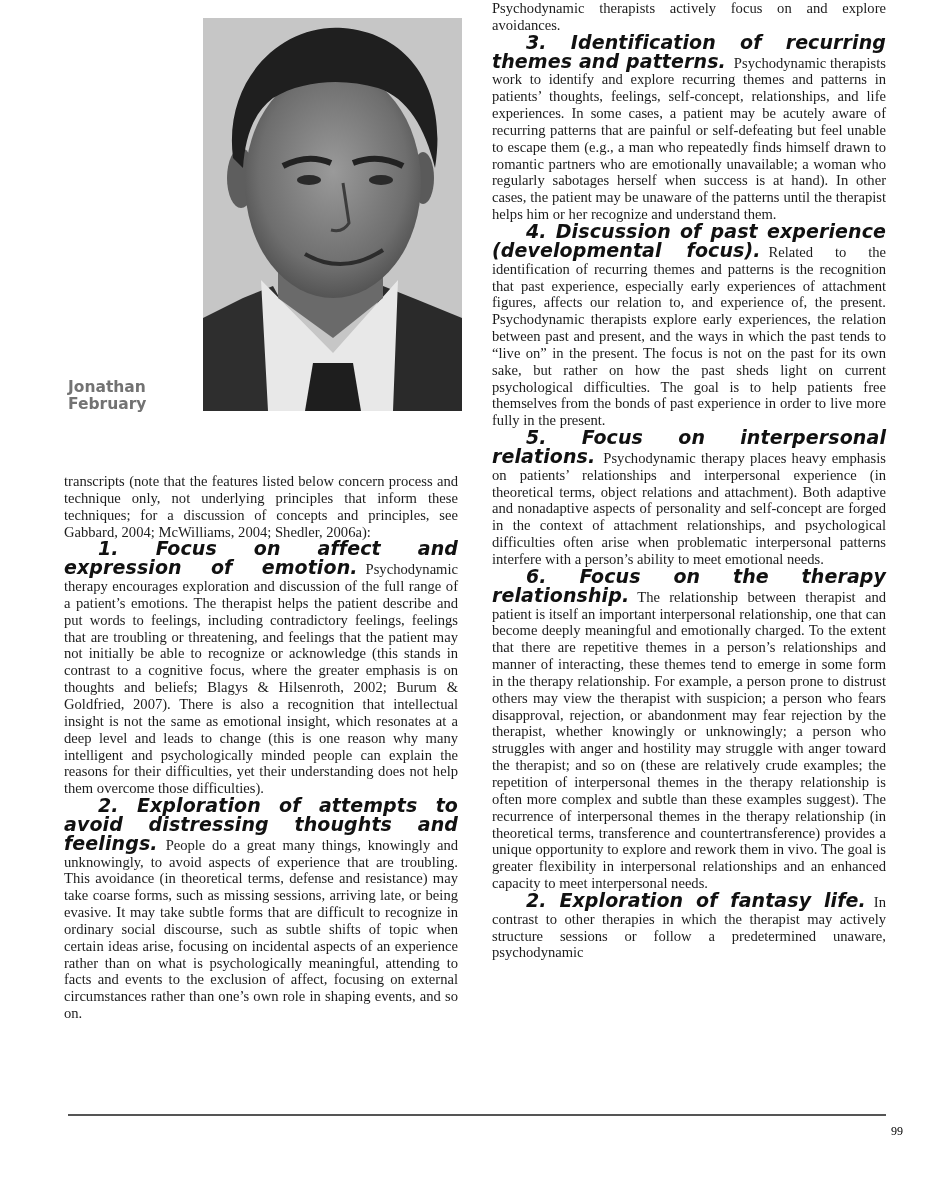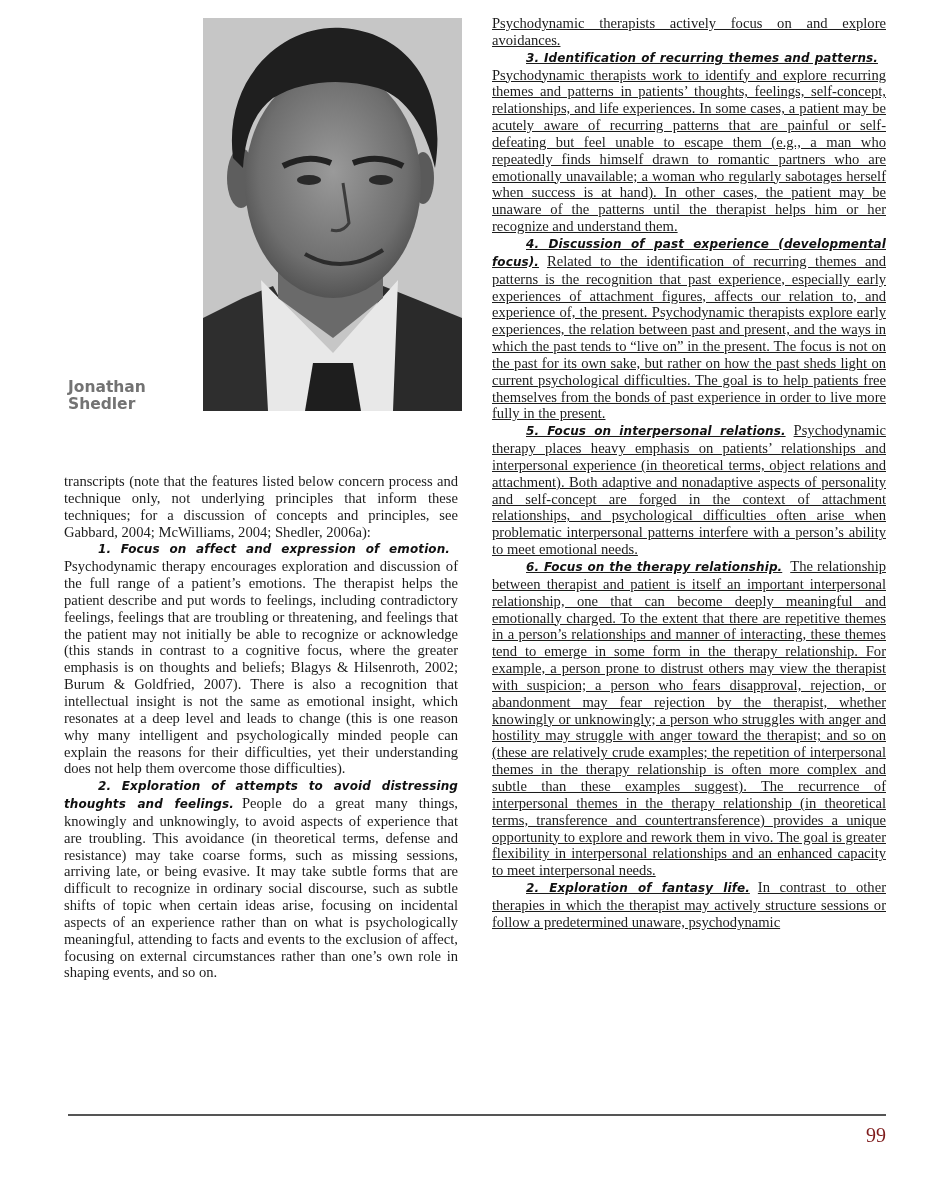--- a/index.html
+++ b/index.html
@@ -14,48 +14,48 @@
     hyphens: auto;
     color: #1c1c1c;
   }
   .col p { margin: 0; }
   .col p.cont { text-indent: 0; }
   .col p.item { text-indent: 34px; }
   .head {
     font-family: "DejaVu Sans", "Liberation Sans", sans-serif;
     font-weight: bold;
     font-style: italic;
-    font-size: 12px;
+    font-size: 19px;
     letter-spacing: 0.1px;
     color: #111;
   }
   .head-gap { display: inline-block; width: 8px; }
   #left-col { left: 64px; top: 473px; width: 394px; }
-  #right-col { left: 492px; top: 15px; width: 394px; text-decoration: underline; }
+  #right-col { left: 492px; top: 0; width: 394px; }
 
   .photo {
     position: absolute; left: 203px; top: 18px; width: 259px; height: 393px;
     background: #c9c9c9; overflow: hidden;
   }
   .photo svg { display: block; }
   .author-name {
     position: absolute; left: 68px; top: 379px;
     font-family: "DejaVu Sans", "Liberation Sans", sans-serif;
     font-weight: bold; font-size: 15.5px; line-height: 17px; color: #737373;
   }
   .footer-rule {
     position: absolute; left: 68px; top: 1114px; width: 818px; height: 2px; background: #555;
   }
   .footer-left {
     position: absolute; left: 68px; top: 1124px;
     font-family: "Liberation Serif", "DejaVu Serif", serif; font-size: 14.6px; color: #222;
   }
   .footer-right {
-    position: absolute; right: 59px; top: 1124px;
-    font-family: "Liberation Serif", "DejaVu Serif", serif; font-size: 20px; color: #7f1d1d;
+    position: absolute; right: 42px; top: 1124px;
+    font-family: "Liberation Serif", "DejaVu Serif", serif; font-size: 12px; color: #000000;
   }
 </style>
 </head>
 <body>
 
 <div class="page">
 
   <div class="photo">
     <svg width="259" height="393" viewBox="0 0 259 393">
       <defs>
@@ -90,21 +90,21 @@
       <ellipse cx="178" cy="162" rx="12" ry="5" fill="#2a2a2a"></ellipse>
 
       <path d="M140 165 L146 205 Q140 215 128 212" stroke="#3c3c3c" stroke-width="3" fill="none"></path>
 
       <path d="M102 236 Q140 258 180 232" stroke="#2c2c2c" stroke-width="4" fill="none"></path>
     </svg>
   </div>
 
   <div class="author-name">
     <div>Jonathan</div>
-    <div>Shedler</div>
+    <div>February</div>
   </div>
 
   <div class="col" id="left-col">
     <p class="cont">transcripts (note that the features listed below concern process and technique only, not underlying principles that inform these techniques; for a discussion of concepts and principles, see Gabbard, 2004; McWilliams, 2004; Shedler, 2006a):</p>
     <p class="item">
       <span class="head">1. Focus on affect and expression of emotion.</span><span class="head-gap"></span><span>Psychodynamic therapy encourages exploration and discussion of the full range of a patient’s emotions. The therapist helps the patient describe and put words to feelings, including contradictory feelings, feelings that are troubling or threatening, and feelings that the patient may not initially be able to recognize or acknowledge (this stands in contrast to a cognitive focus, where the greater emphasis is on thoughts and beliefs; Blagys &amp; Hilsenroth, 2002; Burum &amp; Goldfried, 2007). There is also a recognition that intellectual insight is not the same as emotional insight, which resonates at a deep level and leads to change (this is one reason why many intelligent and psychologically minded people can explain the reasons for their difficulties, yet their understanding does not help them overcome those difficulties).</span>
     </p>
     <p class="item">
       <span class="head">2. Exploration of attempts to avoid distressing thoughts and feelings.</span><span class="head-gap"></span><span>People do a great many things, knowingly and unknowingly, to avoid aspects of experience that are troubling. This avoidance (in theoretical terms, defense and resistance) may take coarse forms, such as missing sessions, arriving late, or being evasive. It may take subtle forms that are difficult to recognize in ordinary social discourse, such as subtle shifts of topic when certain ideas arise, focusing on incidental aspects of an experience rather than on what is psychologically meaningful, attending to facts and events to the exclusion of affect, focusing on external circumstances rather than one’s own role in shaping events, and so on.</span>
     </p>

